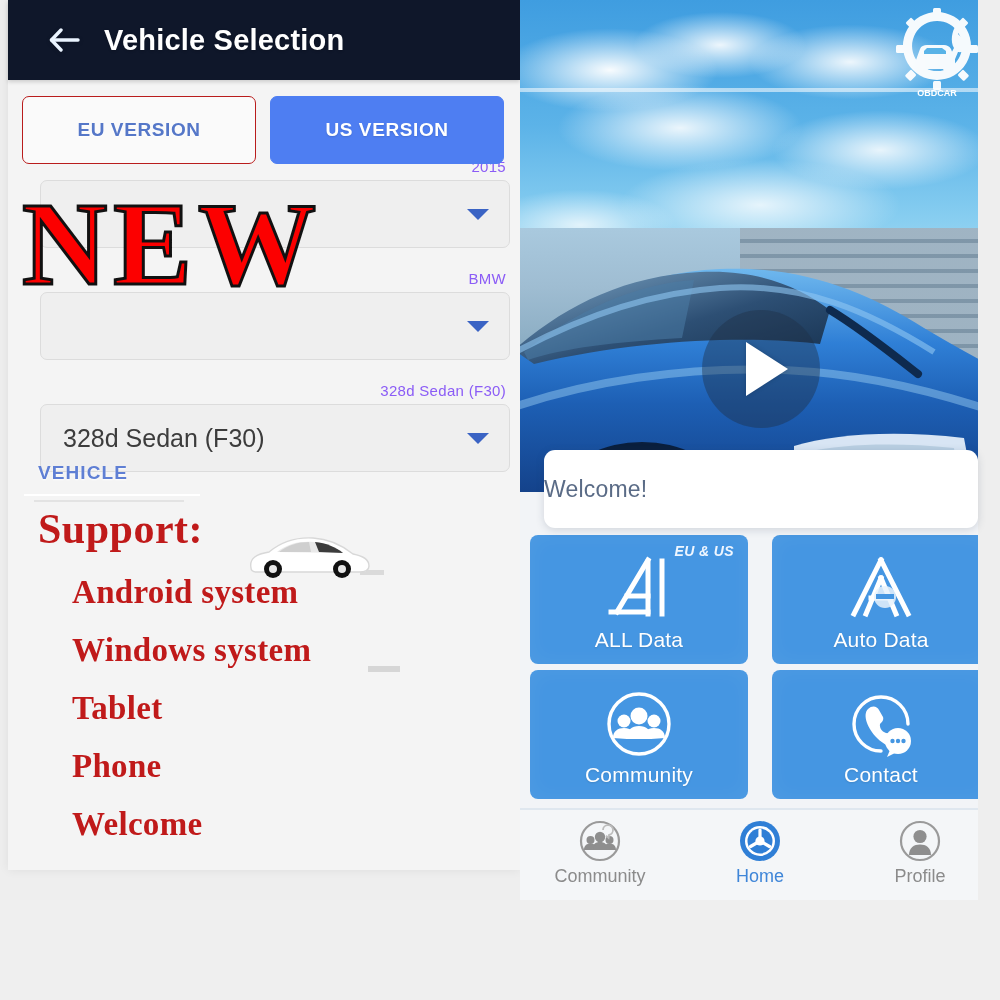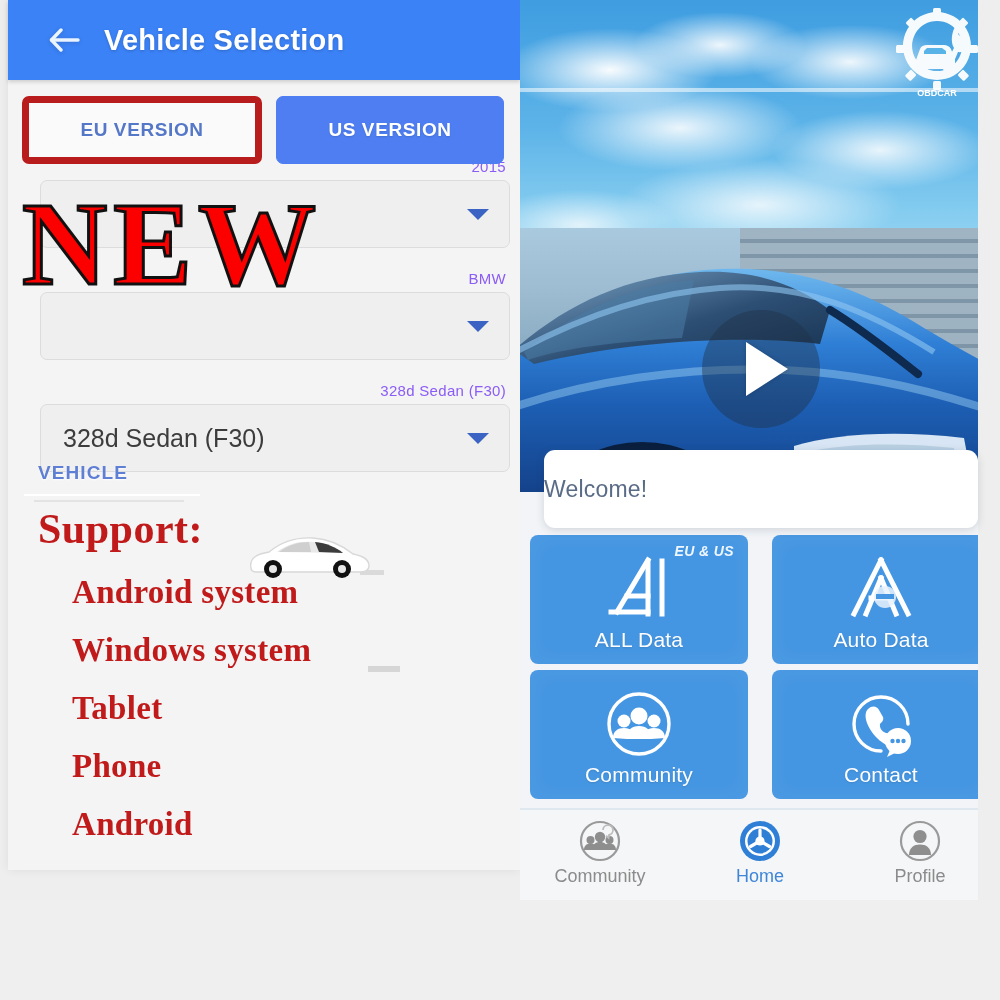--- a/index.html
+++ b/index.html
@@ -20,21 +20,21 @@
   }
   .left-card {
     position: absolute; left: 8px; top: 0;
     width: 512px; height: 870px;
     background: #f4f4f4;
     box-shadow: 0 0 10px rgba(0,0,0,0.07);
   }
   .appbar {
     position: absolute; left: 8px; top: 0;
     width: 512px; height: 80px;
-    background: #3b82f6;
+    background: #0f172a;
     display: flex; align-items: center;
     box-shadow: 0 2px 4px rgba(0,0,0,0.16);
     z-index: 4;
   }
   .back-arrow {
     width: 54px; margin-left: 30px;
     display:flex; align-items:center; justify-content:center;
     cursor: pointer;
   }
   .back-arrow svg { display:block; filter: drop-shadow(0 1px 2px rgba(0,0,0,.15)); }
@@ -49,21 +49,21 @@
     display: flex; gap: 14px; z-index: 3;
   }
   .vtab {
     flex: 1; border-radius: 7px;
     display: flex; align-items: center; justify-content: center;
     font-size: 19px; font-weight: bold; letter-spacing: .6px;
     cursor: pointer;
   }
   .vtab.inactive {
     background: #fafafa; color: #5577c8;
-    border: 7px solid #b91c1c;
+    border: 1px solid #b91c1c;
     text-shadow: 0 1px 2px rgba(255,255,255,.8);
   }
   .vtab.active {
     background: #4e7ef2; color: #ffffff;
     border: 1px solid #4e7ef2;
     text-shadow: 0 1px 2px rgba(0,0,0,.13);
   }
 
   .selector-area {
     position: absolute; left: 0; top: 160px;
@@ -334,21 +334,21 @@
       <circle cx="99" cy="41" r="9" fill="#111111"></circle>
         <circle cx="99" cy="41" r="4" fill="#e8e8e8"></circle>
     </svg>
 
     <div class="support-block">
       <div class="support-title">Support:</div>
       <div class="support-item">Android system</div>
       <div class="support-item">Windows system</div>
       <div class="support-item">Tablet</div>
       <div class="support-item">Phone</div>
-      <div class="support-item">Android</div>
+      <div class="support-item">Welcome</div>
     </div>
   </div>
 
   <div class="right-panel">
 
     <div class="hero">
       <div class="hero-sky"></div>
       <div class="hero-band"></div>
 
       <div class="hero-car">

